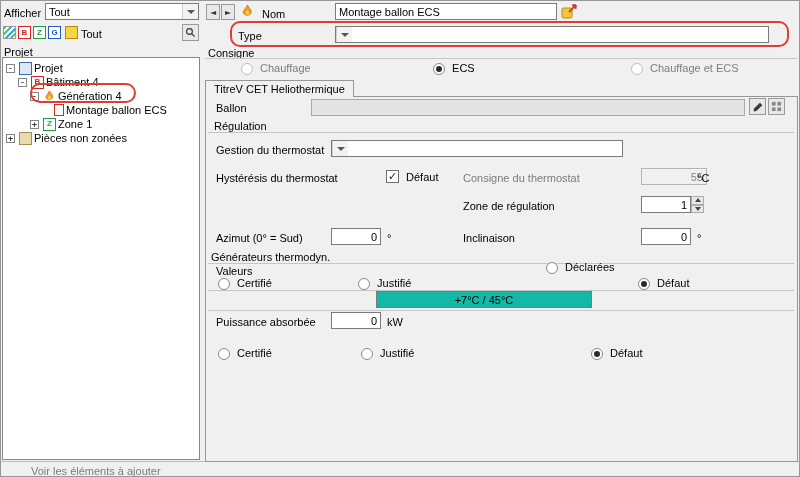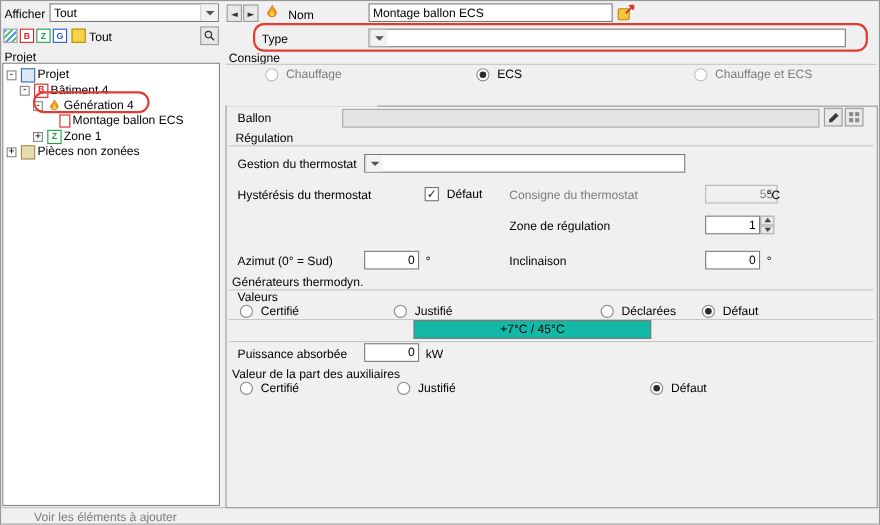--- a/index.html
+++ b/index.html
@@ -148,20 +148,23 @@
     <span class="radio sel">
         <span class="dot"></span>
       </span>
     <span style="margin-left:4px;">ECS</span>
   </div>
   <div class="abs" style="left:630px;top:61px;">
     <span class="radio off"></span>
     <span class="muted" style="margin-left:4px;">Chauffage et ECS</span>
   </div>
 
+  <div class="abs tab" style="left:204px;top:79px;">
+    <span>TitreV CET Heliothermique</span>
+  </div>
   <div class="abs panel" style="left:204px;top:95px;width:593px;height:366px;"></div>
   <div class="abs" style="left:205px;top:94px;width:137px;height:2px;background:#f0f0f0;z-index:4;"></div>
 
   <div class="abs lbl" style="left:215px;top:101px;z-index:6;">Ballon</div>
   <div class="abs" style="left:310px;top:98px;width:434px;height:17px;background:#e4e4e4;border:1px solid #a8a8a8;z-index:6;"></div>
   <div class="abs btn3d" style="left:748px;top:97px;width:17px;height:17px;z-index:6;">
     <svg width="12" height="12" viewBox="0 0 16 16">
       <path d="M10.5 2.5 L13.5 5.5 L6 13 L2.5 13.5 L3 10 Z" fill="#3a3a3a" stroke="#222" stroke-width="0.5"></path>
     </svg>
   </div>
@@ -218,40 +221,39 @@
   <div class="abs lbl" style="left:215px;top:264px;z-index:6;">Valeurs</div>
 
   <div class="abs" style="left:217px;top:276px;z-index:6;">
     <span class="radio"></span>
     <span style="margin-left:4px;">Certifié</span>
   </div>
   <div class="abs" style="left:357px;top:276px;z-index:6;">
     <span class="radio"></span>
     <span style="margin-left:4px;">Justifié</span>
   </div>
-  <div class="abs" style="left:497px;top:276px;z-index:6;padding-left:48px;">
+  <div class="abs" style="left:497px;top:260px;z-index:6;padding-left:48px;">
     <span class="radio"></span>
     <span style="margin-left:4px;">Déclarées</span>
   </div>
   <div class="abs" style="left:637px;top:276px;z-index:6;">
     <span class="radio sel">
         <span class="dot"></span>
       </span>
     <span style="margin-left:4px;">Défaut</span>
   </div>
   <div class="abs sect-line" style="left:207px;top:289px;width:586px;z-index:6;"></div>
 
   <div class="abs" style="left:375px;top:290px;width:216px;height:17px;background:#14b8a6;border:1px solid #7a7a7a;text-align:center;padding-top:2px;z-index:6;">+7°C / 45°C</div>
   <div class="abs sect-line" style="left:207px;top:309px;width:586px;z-index:6;"></div>
 
   <div class="abs lbl" style="left:215px;top:315px;z-index:6;">Puissance absorbée</div>
   <input class="abs input num" style="left: 330px; top: 311px; width: 50px; z-index: 6;" value="0">
   <div class="abs lbl" style="left:386px;top:315px;z-index:6;">kW</div>
 
-  <div class="abs lbl" style="left:210px;top:334px;z-index:6;">Valeur de la part des auxiliaires</div>
   <div class="abs" style="left:217px;top:346px;z-index:6;">
     <span class="radio"></span>
     <span style="margin-left:4px;">Certifié</span>
   </div>
   <div class="abs" style="left:360px;top:346px;z-index:6;">
     <span class="radio"></span>
     <span style="margin-left:4px;">Justifié</span>
   </div>
   <div class="abs" style="left:590px;top:346px;z-index:6;">
     <span class="radio sel">

